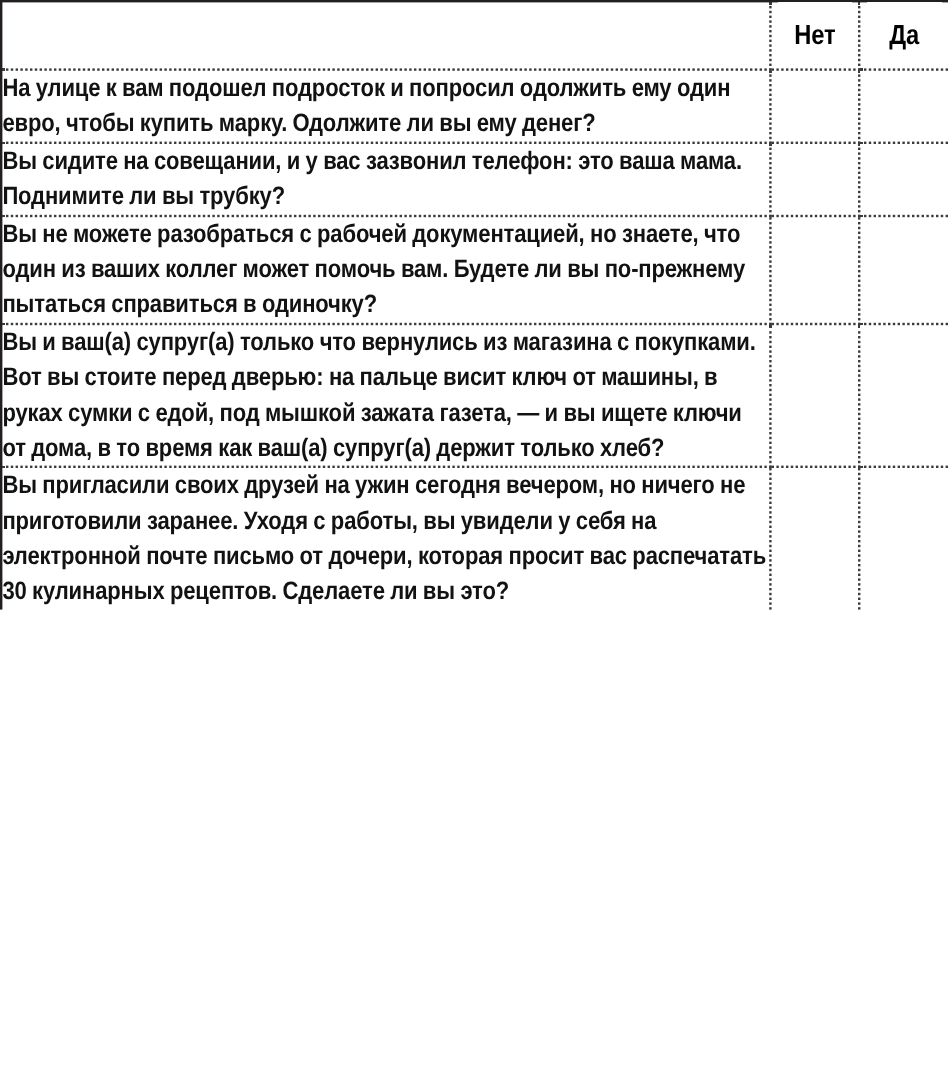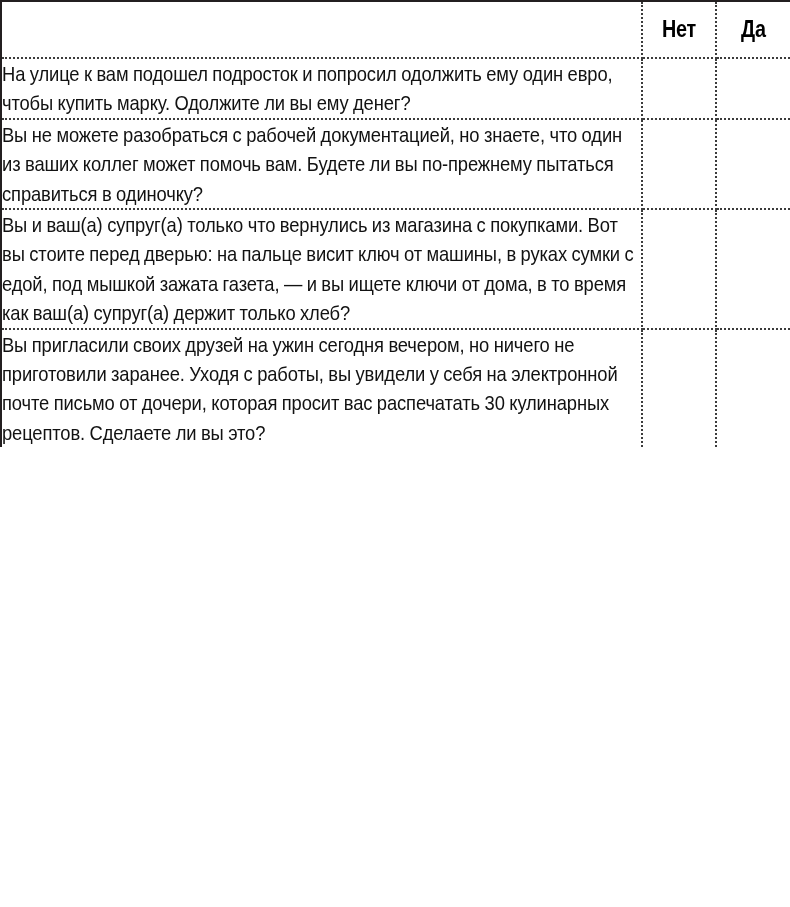--- a/index.html
+++ b/index.html
@@ -77,21 +77,21 @@
     letter-spacing: -0.2px;
     color: #000000;
     transform: scaleX(0.86);
   }
 
   
   td.q-text {
     padding: 17px 18px 16px 18px;
     font-family: "Liberation Sans Narrow", "Liberation Sans", "DejaVu Sans Condensed", sans-serif;
     font-size: 21px;
-    font-weight: normal;
+    font-weight: bold;
     line-height: 1.40;
     color: #121212;
     letter-spacing: -0.15px;
     word-spacing: -0.5px;
   }
   td.q-text .line-box {
     display: block;
     transform: scaleX(0.875);
     transform-origin: left center;
     width: 114.2%;
@@ -125,20 +125,27 @@
     <tbody>
 
       <tr>
         <td class="q-text">
             <span class="line-box">На улице к вам подошел подросток и попросил одолжить ему один евро, чтобы купить марку. Одолжите ли вы ему денег?</span>
           </td>
         <td class="ans-cell"></td>
         <td class="ans-cell"></td>
       </tr>
 
+      <tr>
+        <td class="q-text">
+            <span class="line-box">Вы сидите на совещании, и у вас зазвонил телефон: это ваша мама. Поднимите ли вы трубку?</span>
+          </td>
+        <td class="ans-cell"></td>
+        <td class="ans-cell"></td>
+      </tr>
 
       <tr>
         <td class="q-text">
             <span class="line-box">Вы не можете разобраться с рабочей документацией, но знаете, что один из ваших коллег может помочь вам. Будете ли вы по-прежнему пытаться справиться в одиночку?</span>
           </td>
         <td class="ans-cell"></td>
         <td class="ans-cell"></td>
       </tr>
 
       <tr>

